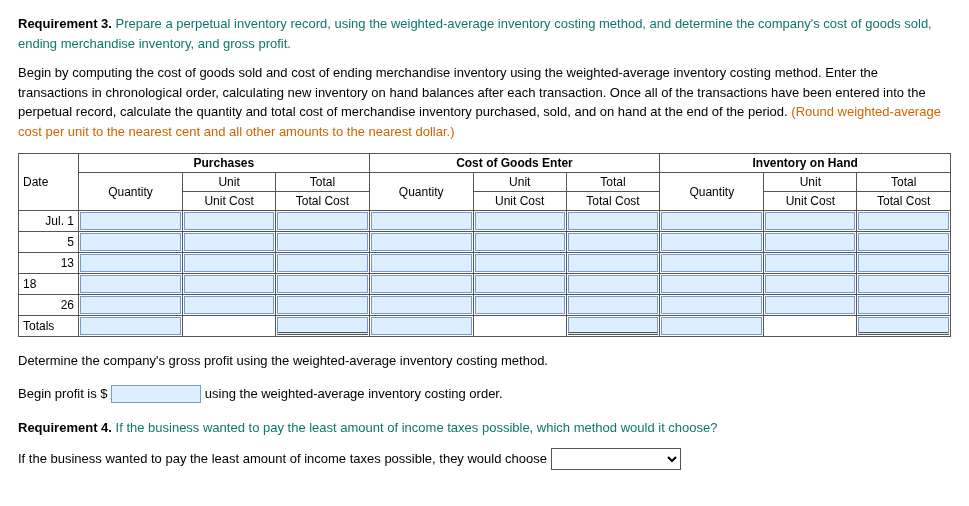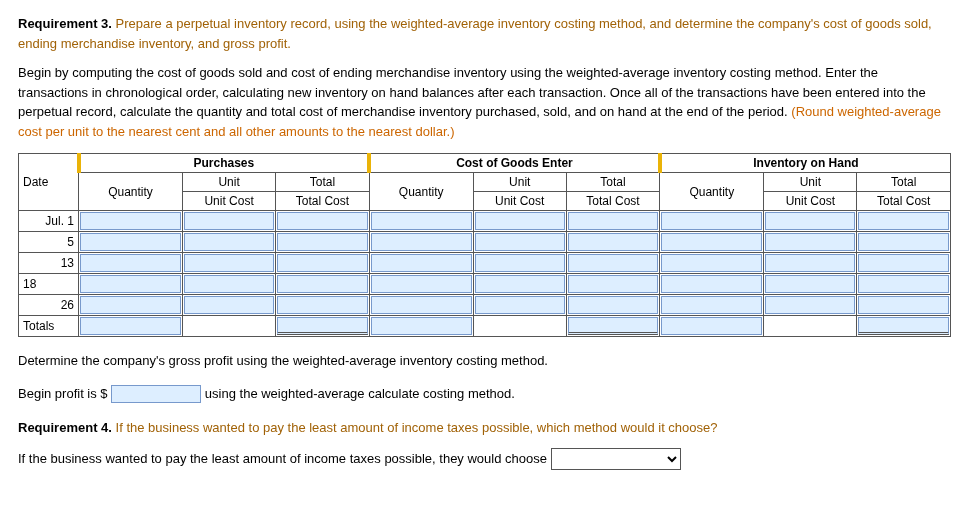--- a/index.html
+++ b/index.html
@@ -9,21 +9,21 @@
       background: #fff;
       color: #000;
       padding: 14px 18px;
       width: 969px;
     }
     .req-text {
       margin-bottom: 10px;
       line-height: 1.5;
     }
     .req-text b { font-weight: bold; }
-    .blue { color: #a16207; }
+    .blue { color: #0f766e; }
     .orange { color: #cc6600; }
 
     .table-container {
       margin: 12px 0;
     }
     table {
       border-collapse: collapse;
       width: 100%;
     }
     table th, table td {
@@ -78,21 +78,21 @@
     select {
       border: 1px solid #555;
       background: #fff;
       height: 22px;
       font-size: 12px;
       padding: 0 2px;
       width: 130px;
     }
 
     .section-gap { margin-top: 8px; }
-    .th-span { border-left: 4px solid #eab308; border-right: 1px solid #555; }
+    .th-span { border-left: 1px solid #eab308; border-right: 1px solid #555; }
   </style>
 </head>
 <body>
 
 <div class="req-text">
   <b>Requirement 3.</b>
   <span class="blue">Prepare a perpetual inventory record, using the weighted-average inventory costing method, and determine the company's cost of goods sold, ending merchandise inventory, and gross profit.</span>
 </div>
 
 <div class="req-text">
@@ -208,21 +208,21 @@
 </div>
 
 <div class="gross-profit-line section-gap">
   <span>Determine the company's gross profit using the weighted-average inventory costing method.</span>
 </div>
 <div class="gross-profit-line">
   <span>Begin profit is $</span>
   <span class="gross-input">
     <input type="text" style="">
   </span>
-  <span>using the weighted-average calculate costing method.</span>
+  <span>using the weighted-average inventory costing order.</span>
 </div>
 
 <div class="req4-line section-gap">
   <b><span>Requirement 4.</span></b>
   <span class="blue">If the business wanted to pay the least amount of income taxes possible, which method would it choose?</span>
 </div>
 <div class="req4-line">
   <span>If the business wanted to pay the least amount of income taxes possible, they would choose</span>
   <select>
     <option value=""></option>

